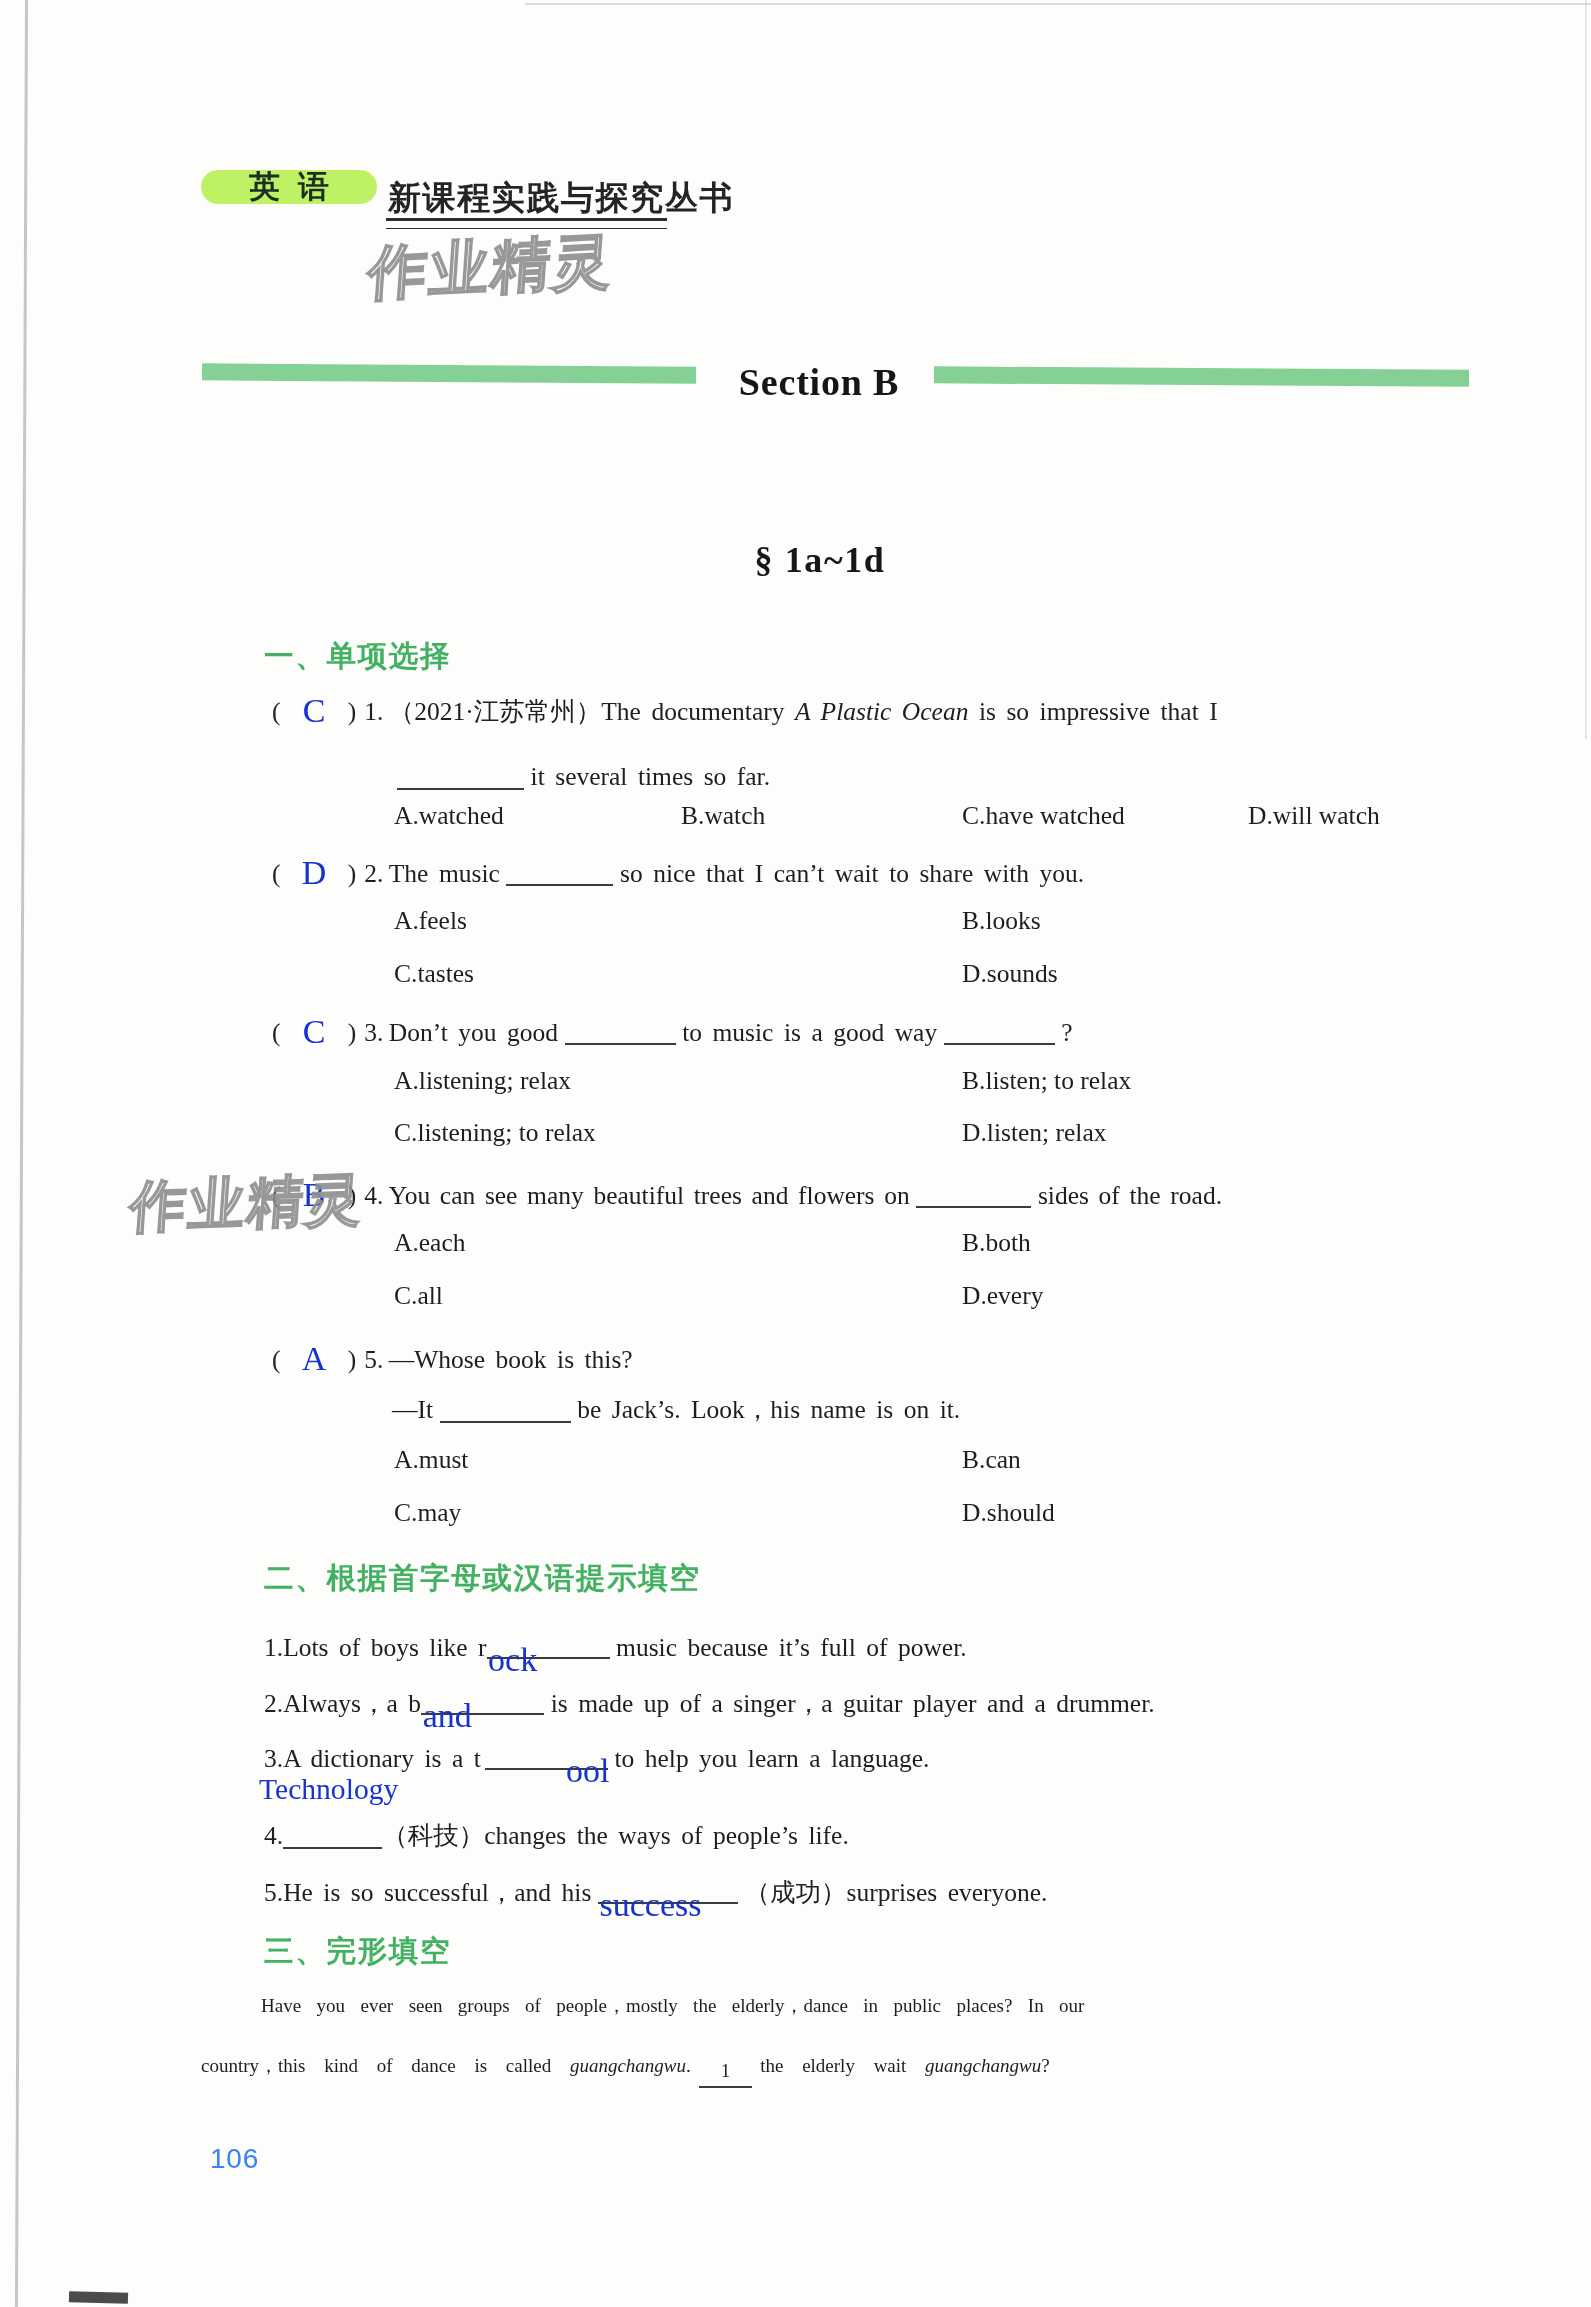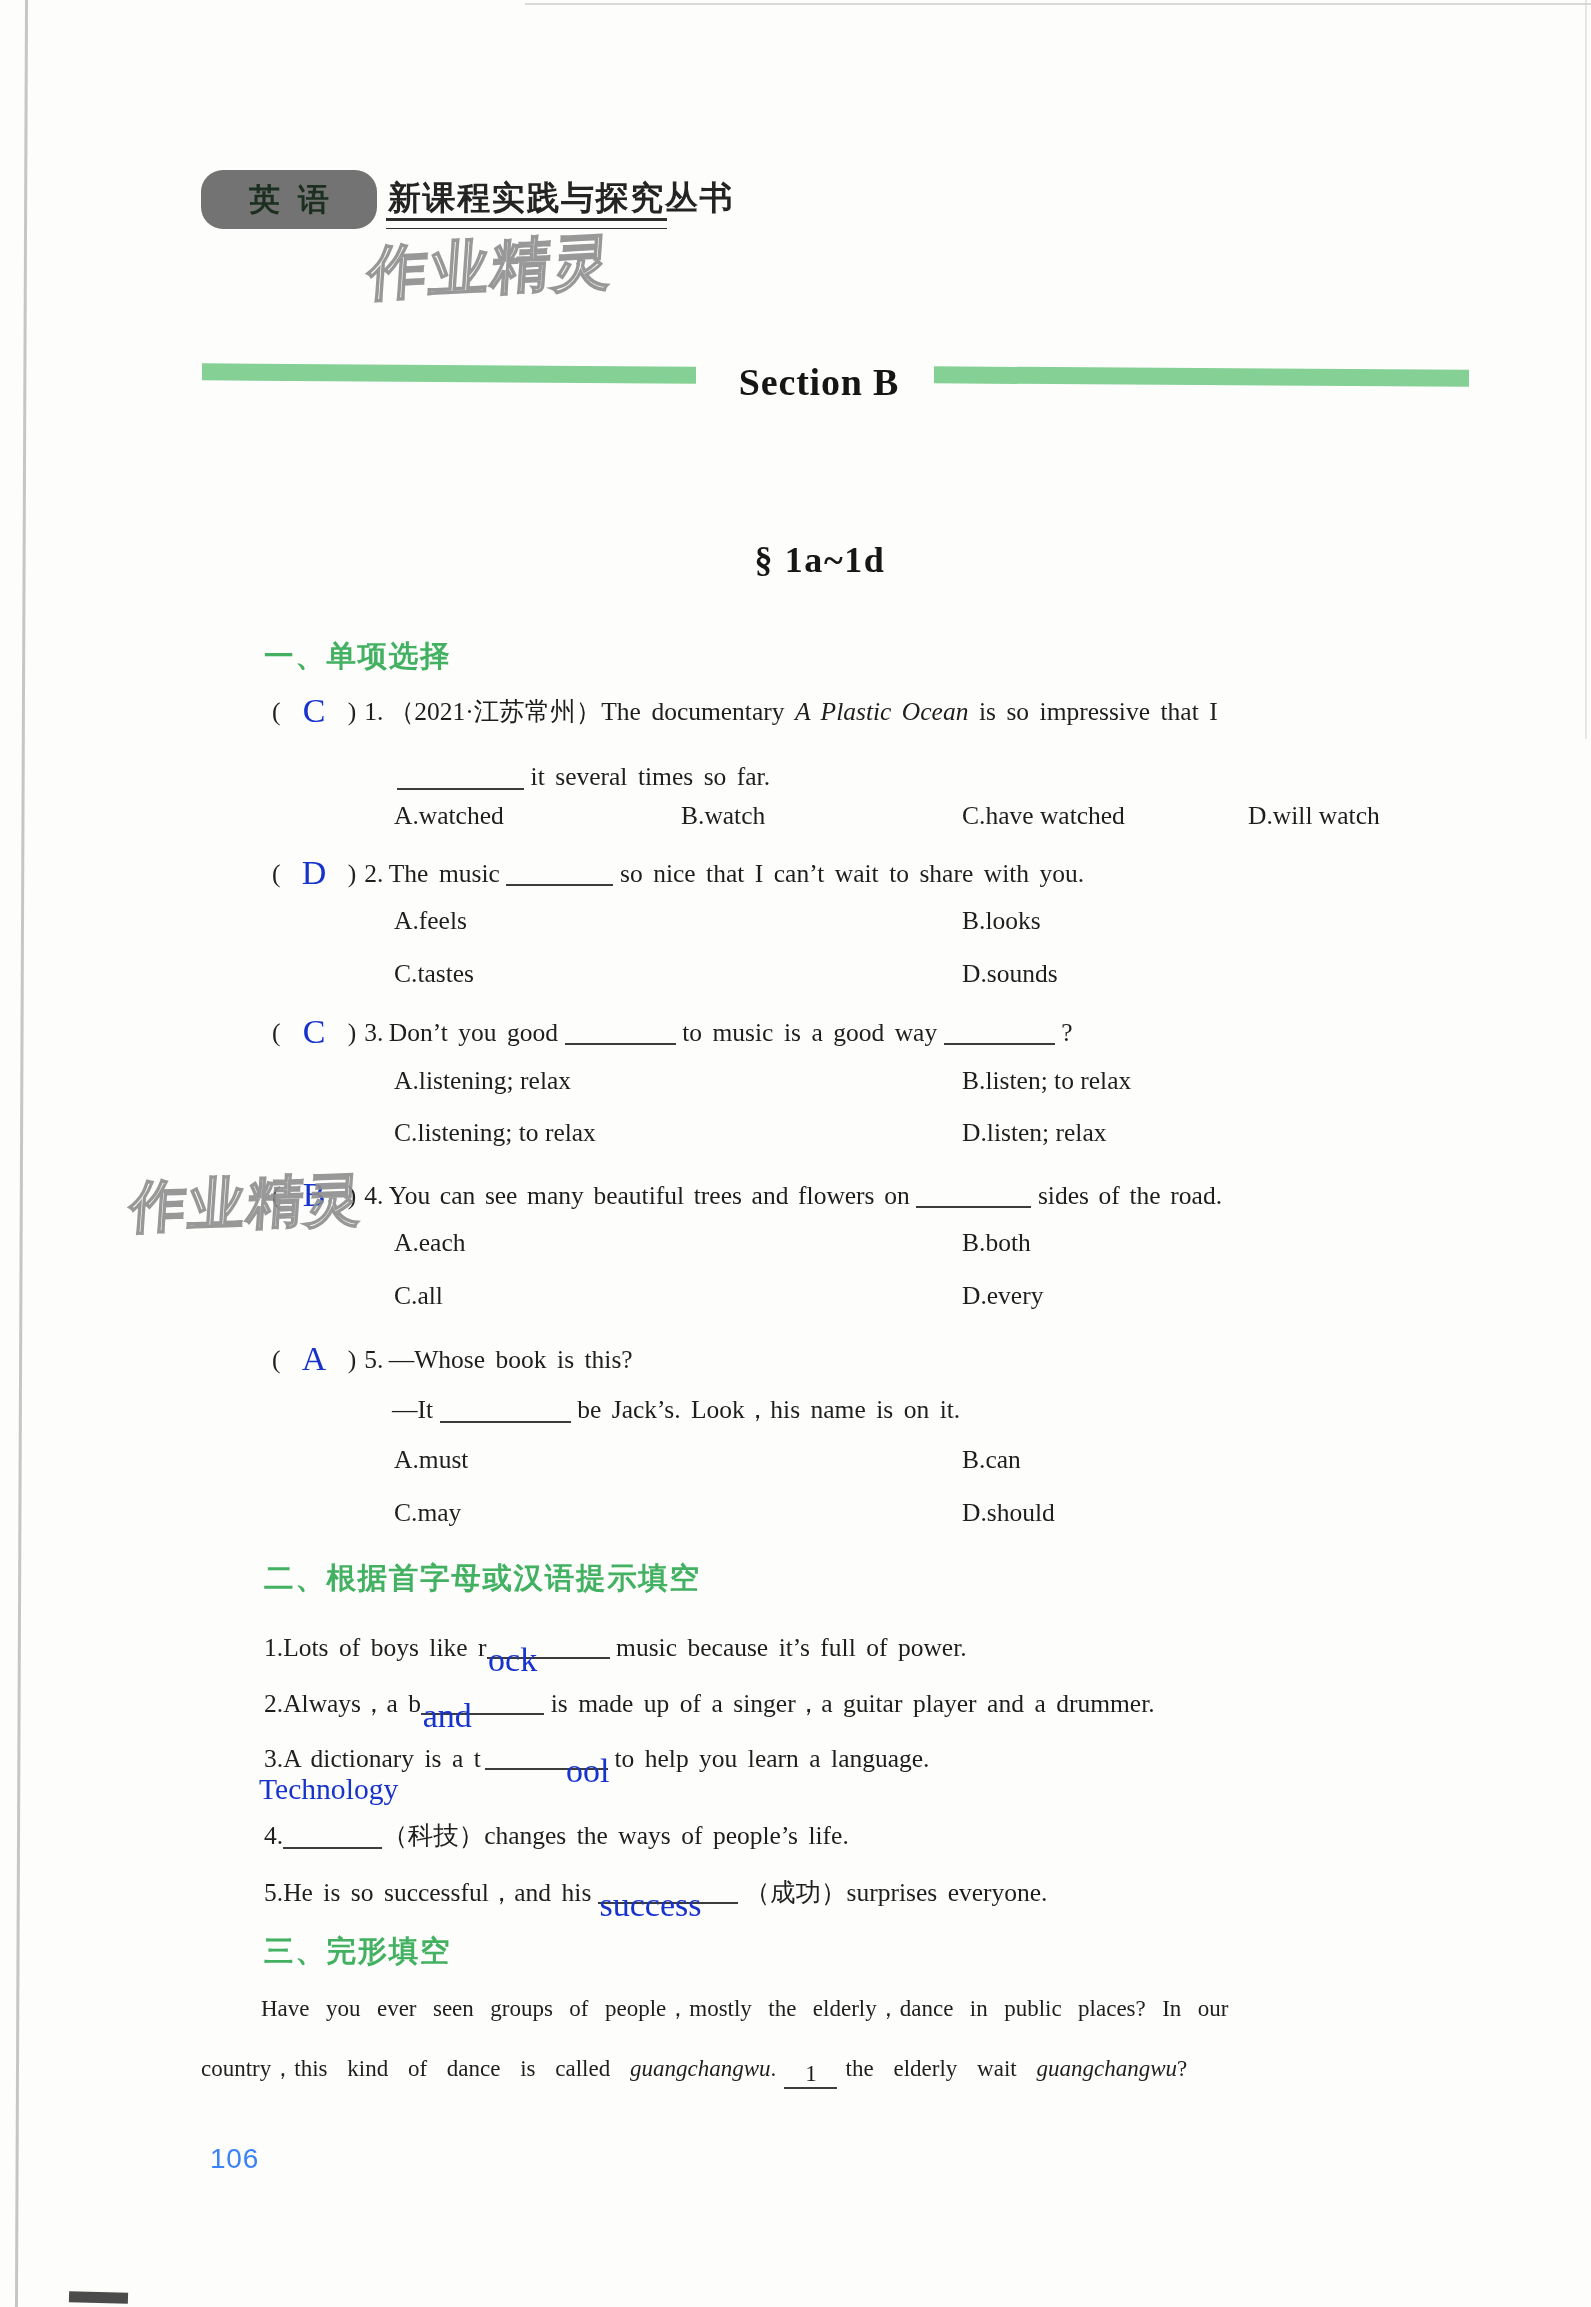--- a/index.html
+++ b/index.html
@@ -8,21 +8,21 @@
     background:#fdfdfb;overflow:hidden;
     font-family:"Liberation Serif",serif;color:#1e1e1e;
   }
   .abs{position:absolute;white-space:nowrap;}
   
   .edge-left{left:19.7px;top:0;width:2.5px;height:2307px;background:#b3b3b3;opacity:.75;transform:rotate(.25deg);}
   .edge-top{left:525px;top:3.3px;width:1066px;height:1.6px;background:#c4c4c4;opacity:.6;}
   .edge-right{left:1585px;top:0;width:1.6px;height:739px;background:#cfcfcf;opacity:.5;}
   .corner-mark{left:69px;top:2292px;width:59px;height:10.7px;background:#2b2b2b;opacity:.85;transform:rotate(1.5deg);}
   
-  .badge{left:201px;top:170px;width:176px;height:59px;background:#737373;border-radius:22px;
+  .badge{left:201px;top:170px;width:176px;height:34px;background:#bef264;border-radius:22px;
     display:flex;align-items:center;justify-content:center;}
   .badge span{font:bold 31px "Liberation Sans",sans-serif;color:#1c2e20;letter-spacing:18px;text-indent:18px;}
   .series{left:388px;top:176px;font:bold 33px "Liberation Serif",serif;color:#242424;letter-spacing:1.6px;}
   .hrule{left:386px;top:218px;width:281px;height:6.6px;border-top:3.3px solid #2e2e2e;border-bottom:1.6px solid #2e2e2e;}
   .wm{font:bold 59px "Liberation Sans",sans-serif;color:transparent;-webkit-text-stroke:1.6px #8e8e8e;
     letter-spacing:2.5px;transform:rotate(-3deg) skewX(-7deg);opacity:.9;pointer-events:none;z-index:9;}
   .wm1{left:368px;top:228px;}
   .wm2{left:130px;top:1166px;font-size:56px;transform:rotate(-2deg) skewX(-6deg);}
   
   .bar{background:#84d095;height:17px;}
@@ -40,21 +40,21 @@
   .ans{display:inline-block;width:51px;text-align:center;font-size:34px;color:#1733cd;vertical-align:-2.5px;}
   .qnum{display:inline-block;min-width:24.6px;}
   .blank{display:inline-block;border-bottom:2.5px solid #3c3c3c;height:26px;margin:0 6.6px;vertical-align:-4.9px;}
   .blank .fill{font-size:34px;color:#1733cd;position:relative;top:9.9px;left:1.6px;}
   .optrow{left:394px;height:33px;font-size:25.5px;}
   .opt{position:absolute;top:0;}
   .opt.c1{left:0;} .opt.c2{left:287px;} .opt.c3{left:568px;} .opt.c4{left:854px;}
   .opt.w2{left:568px;}
   i.bt{font-style:italic;}
   .tech{left:259px;top:1773px;font-size:29.6px;color:#1733cd;z-index:5;}
-  .para{font-size:23px;}
+  .para{font-size:19px;}
   .cloze-blank{display:inline-block;width:53px;text-align:center;border-bottom:2.5px solid #3c3c3c;
     height:26px;margin:0 8.2px;vertical-align:-4.9px;}
   .pagenum{left:210px;top:2143px;font:28px "Liberation Sans",sans-serif;color:#3b82f6;letter-spacing:0.8px;}
 </style>
 </head>
 <body>
 
 <div class="abs edge-left"></div>
 <div class="abs edge-top"></div>
 <div class="abs edge-right"></div>

